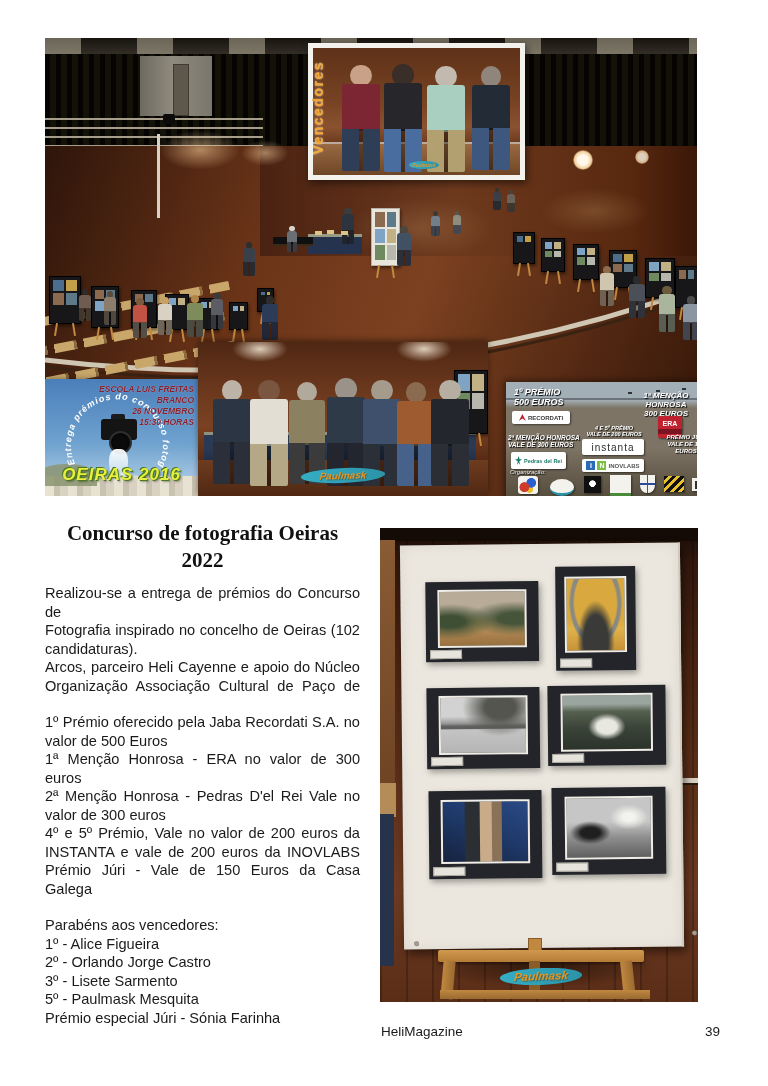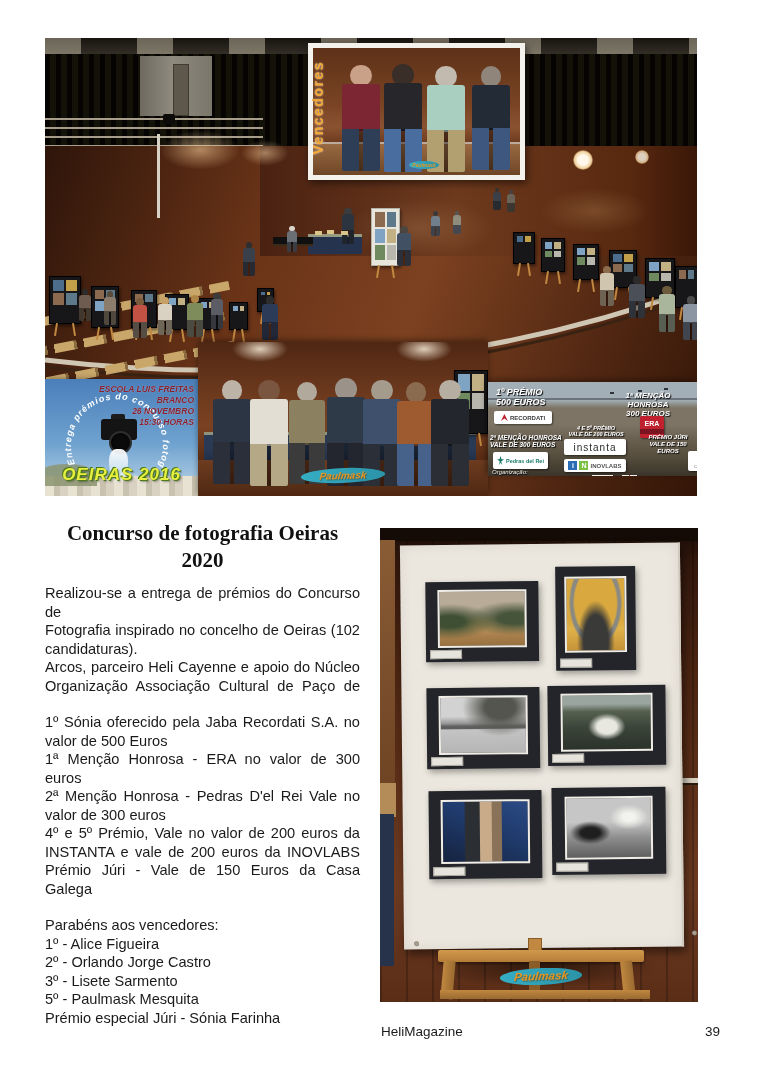--- a/index.html
+++ b/index.html
@@ -103,21 +103,21 @@
   .gi-glow1{left:34px;} .gi-glow2{left:198px;}
   .g-table{position:absolute;left:6px;top:90px;width:272px;height:28px;z-index:1;
     background:linear-gradient(180deg,#8f937b 0 3px,#2a3a55 3px 60%,#222f47);}
   .g-floor{position:absolute;left:0;top:118px;width:100%;height:36px;
     background:linear-gradient(180deg,#6e3c20,#4f2812),repeating-linear-gradient(0deg,rgba(0,0,0,.18) 0 1px,rgba(0,0,0,0) 1px 7px);}
   .wm{position:absolute;border-radius:50%;background:linear-gradient(90deg,#35aec4,#2b93a8);
     text-align:center;color:#e8941f;font-weight:bold;font-style:italic;z-index:6;
     transform:skewX(-8deg) rotate(-2deg);text-shadow:1px 1px 1px rgba(80,40,0,.5);}
   .wm-group{left:103px;top:126px;width:84px;height:15px;font-size:10px;line-height:15px;}
   
-  .inset-banner{position:absolute;left:443px;top:344px;width:209px;height:94px;overflow:hidden;z-index:5;
+  .inset-banner{position:absolute;left:461px;top:344px;width:209px;height:146px;overflow:hidden;z-index:5;
     background:linear-gradient(180deg,#a3afb7 0 18px,#7d7465 26px 45%,#6b6152 60%,#524a3a 82%,#3b342a),
     repeating-linear-gradient(115deg,rgba(18,16,10,.22) 0 5px,rgba(0,0,0,0) 5px 12px);
     box-shadow:-2px -2px 6px rgba(0,0,0,.4);color:#fff;}
   .b-horizon{position:absolute;left:0;top:16px;width:100%;height:2px;background:rgba(60,65,72,.55);}
   .boat{position:absolute;width:4px;height:2px;background:#2e3238;}
   .bt{position:absolute;font-weight:bold;font-style:italic;text-transform:uppercase;
     text-shadow:1px 1px 1px #000;line-height:1.15;}
   .b-p1{left:8px;top:5px;font-size:9px;}
   .b-m1{left:116px;top:9px;font-size:8px;text-align:center;width:88px;}
   .b-m2{left:2px;top:52px;font-size:6.5px;}
@@ -582,30 +582,30 @@
       <div class="logo lg7"></div>
     </div>
   <div class="c-paper" style="left: 270px; top: 193px;"></div>
       <div class="c-paper" style="left: 282px; top: 192px;"></div>
       <div class="c-paper" style="left: 296px; top: 193px;"></div>
     </div>
 
   <div class="article">
     <h1>
       <span>Concurso de fotografia Oeiras</span><br>
-      <span>2020</span>
+      <span>2022</span>
     </h1>
     <div id="article-lines">
         <div class="bline jl">Realizou-se a entrega de prémios do Concurso de</div>
         <div class="bline jl">Fotografia inspirado no concelho de Oeiras (102</div>
         <div class="bline">candidaturas).</div>
         <div class="bline jl">Arcos, parceiro Heli Cayenne e apoio do Núcleo</div>
         <div class="bline jl">Organização Associação Cultural de Paço de</div>
         <div class="bspacer"></div>
-        <div class="bline jl">1º Sónia oferecido pela Jaba Recordati S.A. no</div>
+        <div class="bline jl">1º Prémio oferecido pela Jaba Recordati S.A. no</div>
         <div class="bline">valor de 500 Euros</div>
         <div class="bline jl">1ª Menção Honrosa - ERA no valor de 300 euros</div>
         <div class="bline jl">2ª Menção Honrosa - Pedras D'el Rei Vale no</div>
         <div class="bline">valor de 300 euros</div>
         <div class="bline jl">4º e 5º Prémio, Vale no valor de 200 euros da</div>
         <div class="bline jl">INSTANTA e vale de 200 euros da INOVLABS</div>
         <div class="bline jl">Prémio Júri - Vale de 150 Euros da Casa Galega</div>
         <div class="bspacer"></div>
         <div class="bline">Parabéns aos vencedores:</div>
         <div class="bline">1º - Alice Figueira</div>

